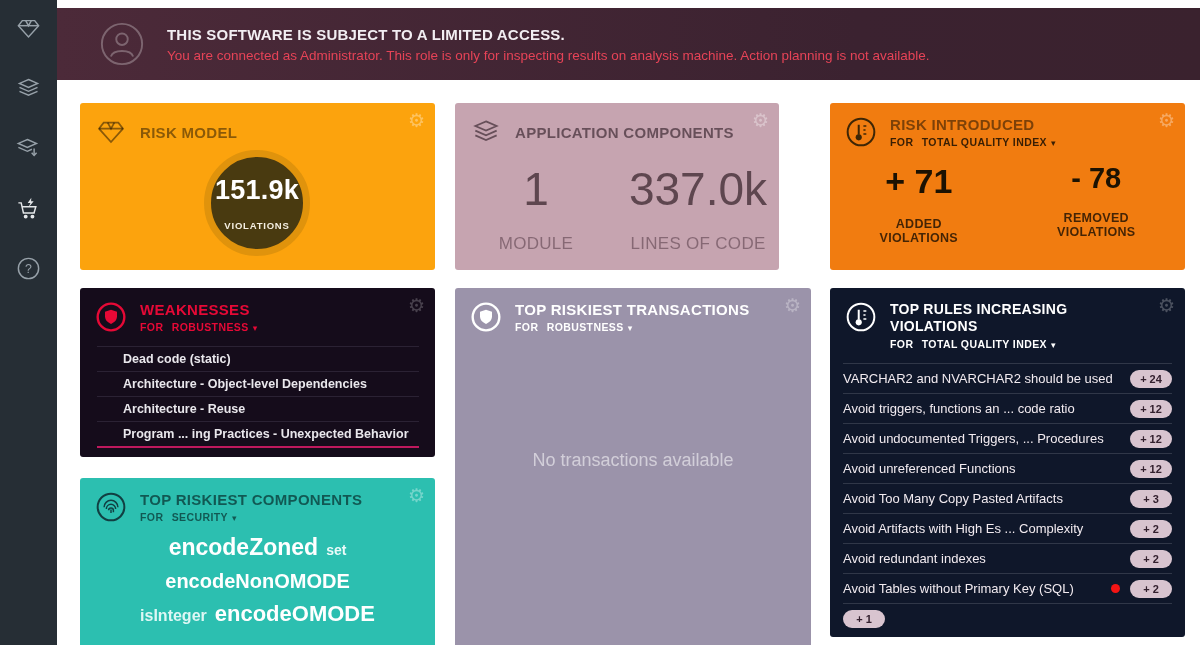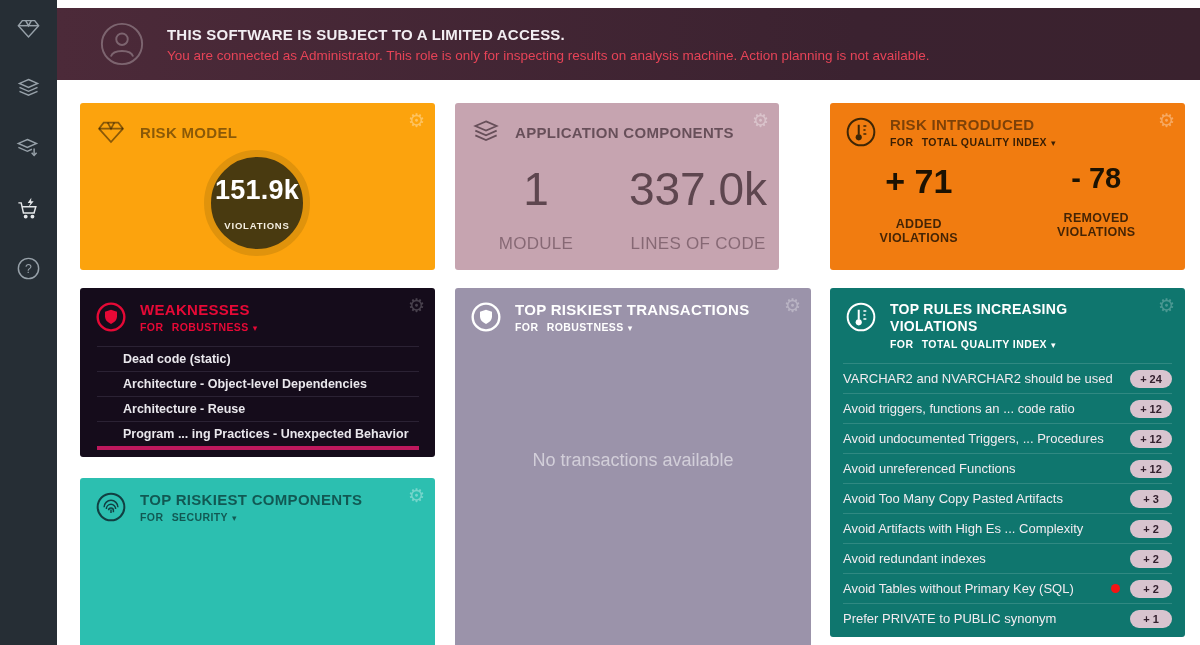--- a/index.html
+++ b/index.html
@@ -82,39 +82,39 @@
   .delta-value { color: #1C1202; font-weight: 800; }
   .delta-value.added { font-size: 34px; }
   .delta-value.removed { font-size: 29px; }
   .delta-label { color: rgba(25,14,2,0.8); font-size: 12.5px; font-weight: 600; margin-top: 16px; text-align: center; max-width: 120px; letter-spacing: 0.3px; }
 
   
   #card-weaknesses { left: 80px; top: 288px; width: 355px; height: 169px; background: #150C1B; }
   #card-weaknesses .card-head { color: #E60936; }
   #card-weaknesses .hicon { color: #E60936; }
   #card-weaknesses .gear { color: rgba(255,255,255,0.22); }
-  .weak-list { list-style: none; margin: 13px 16px 0 17px; border-bottom: 4px solid #be185d; }
+  .weak-list { list-style: none; margin: 13px 16px 0 17px; border-bottom: 2px solid #be185d; }
   .weak-list li {
     border-top: 1px solid #2B2234; padding: 5px 0 5px 26px;
     font-size: 12.5px; font-weight: 700; color: #E9E7EC; line-height: 14px;
     white-space: nowrap; overflow: hidden; text-overflow: ellipsis; cursor: pointer;
   }
 
   
   #card-transactions { left: 455px; top: 288px; width: 356px; height: 360px; background: #9B93AA; }
   #card-transactions .card-head { color: #FFFFFF; }
   #card-transactions .hicon { color: #FFFFFF; }
   #card-transactions .gear { color: rgba(255,255,255,0.3); }
   .empty-msg {
     position: absolute; left: 0; top: 162px; width: 100%; text-align: center;
     color: rgba(255,255,255,0.55); font-size: 18px;
   }
 
   
-  #card-rules { left: 830px; top: 288px; width: 355px; height: 349px; background: #0f766e; }
+  #card-rules { left: 830px; top: 288px; width: 355px; height: 349px; background: #0f172a; }
   #card-rules .card-head { color: #FFFFFF; }
   #card-rules .hicon { color: #FFFFFF; }
   #card-rules .card-title { font-size: 14px; }
   #card-rules .gear { color: rgba(255,255,255,0.25); }
   .rules-list { list-style: none; margin: 13px 13px 0 13px; }
   .rules-list li {
     border-top: 1px solid rgba(255,255,255,0.14); display: flex; align-items: center;
     padding: 5.5px 0; cursor: pointer;
   }
   .rule-label {
@@ -374,21 +374,20 @@
     <li>
       <span class="rule-label">Avoid redundant indexes</span>
       <span class="rule-badge">+ 2</span>
     </li>
     <li>
       <span class="rule-label">Avoid Tables without Primary Key (SQL)</span>
       <span class="dot"></span>
       <span class="rule-badge">+ 2</span>
     </li>
     <li>
-      <span class="rule-label">Prefer PRIVATE to PUBLIC synonym</span>
       <span class="rule-badge">+ 1</span>
     </li>
   </ul>
 </section>
 
 <section class="card" id="card-components">
   <div class="card-head">
     <span class="hicon">
       <svg viewBox="0 0 24 24" fill="none" stroke="currentColor" stroke-width="1.5">
         <circle cx="12" cy="12" r="10"></circle>
@@ -400,13 +399,24 @@
     </span>
     <div>
       <div class="card-title">TOP RISKIEST COMPONENTS</div>
       <div class="card-sub">
         <span class="for">FOR</span>
         <span class="metric-select"><span>SECURITY</span><span class="caret">▾</span></span>
       </div>
     </div>
     <span class="gear">⚙</span>
   </div>
+  <div class="cloud">
+    <div class="cloud-line">
+      <span class="w-xl">encodeZoned</span><span class="wgap"></span><span class="w-sm">set</span>
+    </div>
+    <div class="cloud-line">
+      <span class="w-lg">encodeNonOMODE</span>
+    </div>
+    <div class="cloud-line">
+      <span class="w-md">isInteger</span><span class="wgap"></span><span class="w-lg2">encodeOMODE</span>
+    </div>
+  </div>
 </section>
 
 </body></html>

